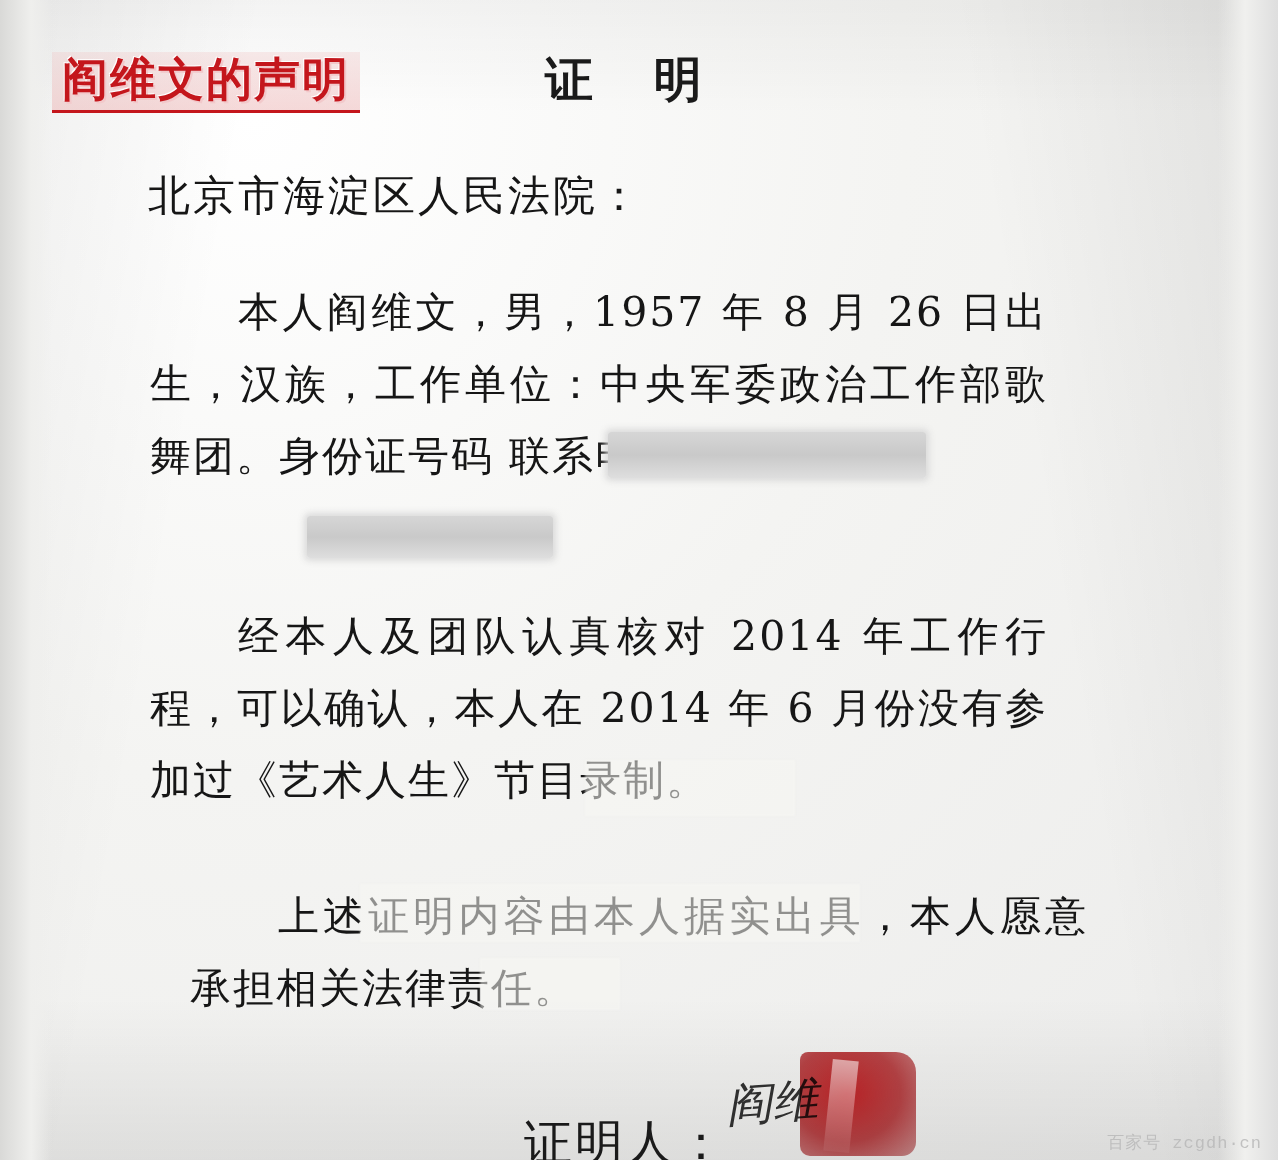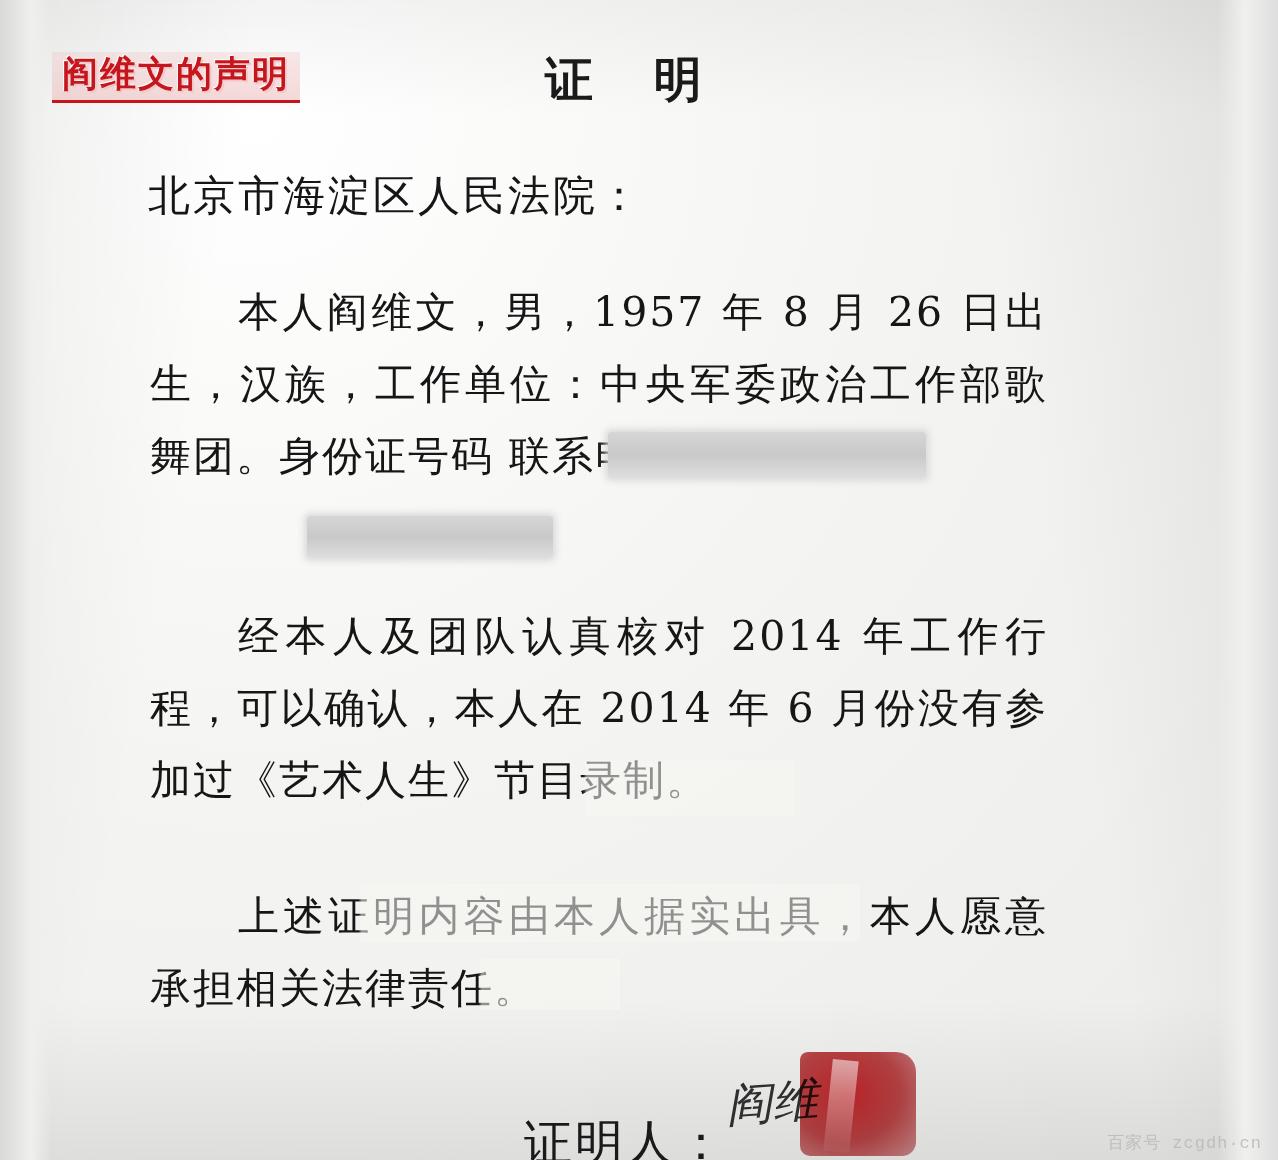--- a/index.html
+++ b/index.html
@@ -45,21 +45,21 @@
   }
 
   
   #banner {
     position: absolute;
     left: 52px;
     top: 52px;
     padding: 4px 10px 8px 10px;
     font-family: "DejaVu Sans", "Liberation Sans", sans-serif;
     font-weight: bold;
-    font-size: 36px;
+    font-size: 46px;
     letter-spacing: 2px;
     color: #c4161c;
     text-shadow:
       2px 2px 0 #f2c9cb,
       -1px -1px 0 #ffffff;
     background: linear-gradient(180deg, rgba(240,200,200,0.35) 0%, rgba(238,186,186,0.55) 100%);
     border-bottom: 3px solid #c4161c;
     line-height: 1;
   }
 
@@ -91,21 +91,21 @@
     font-size: 41px;
     line-height: 72px;
     letter-spacing: 2px;
     text-indent: 88px;
     text-align: justify;
     text-justify: inter-ideograph;
     color: #161616;
   }
   #para-1 { top: 276px; }
   #para-2 { top: 600px; }
-  #para-3 { top: 880px; }
+  #para-3 { top: 880px; margin-left: 40px; }
 
   
   .redaction {
     display: inline-block;
     vertical-align: middle;
     background: linear-gradient(180deg, #d6d6d6 0%, #c9c9c9 50%, #dedede 100%);
     border-radius: 3px;
     box-shadow: 0 0 6px 3px rgba(214,214,214,0.85);
   }
   #redaction-id {

